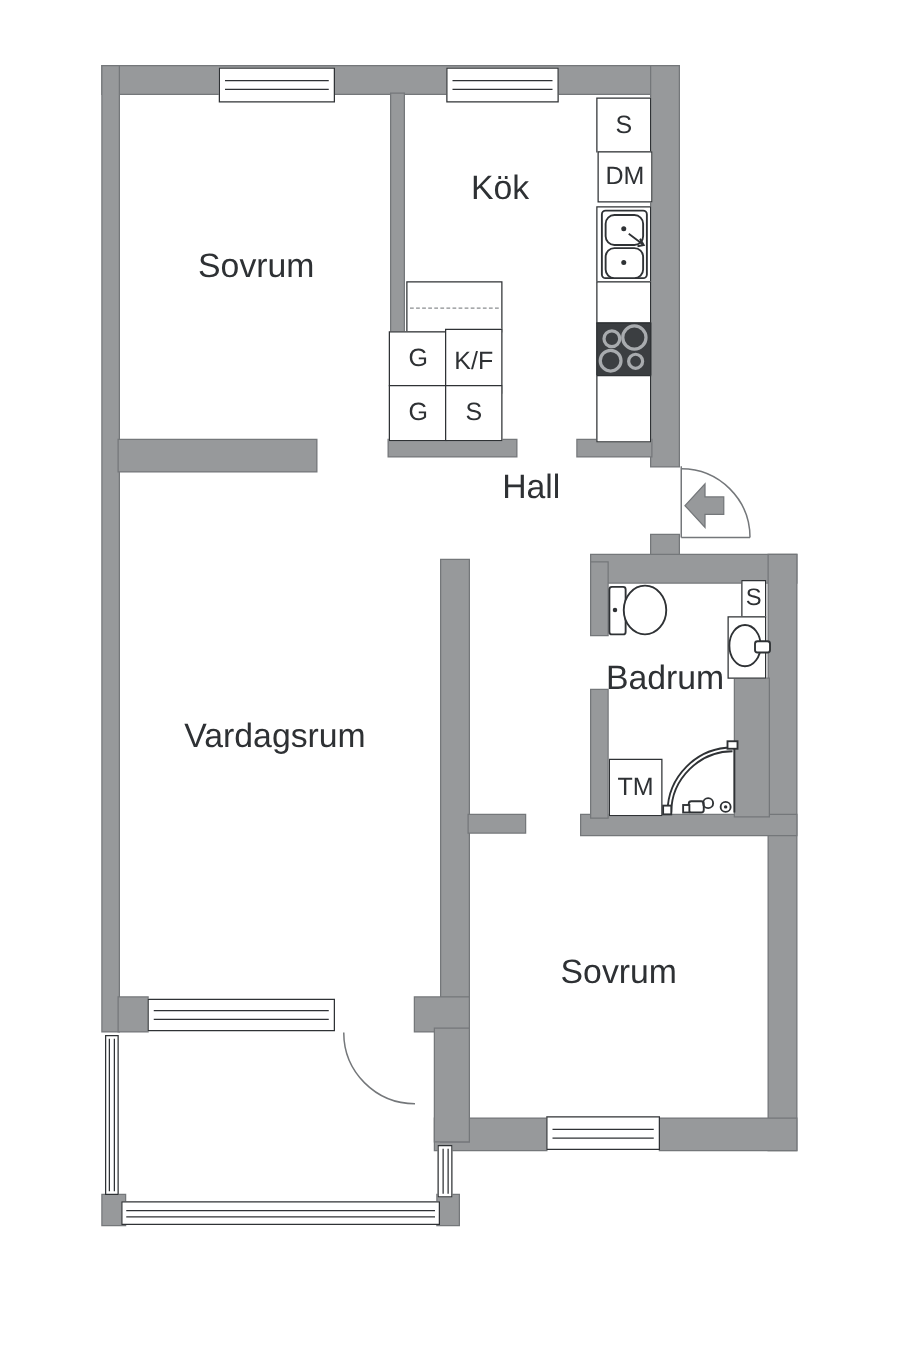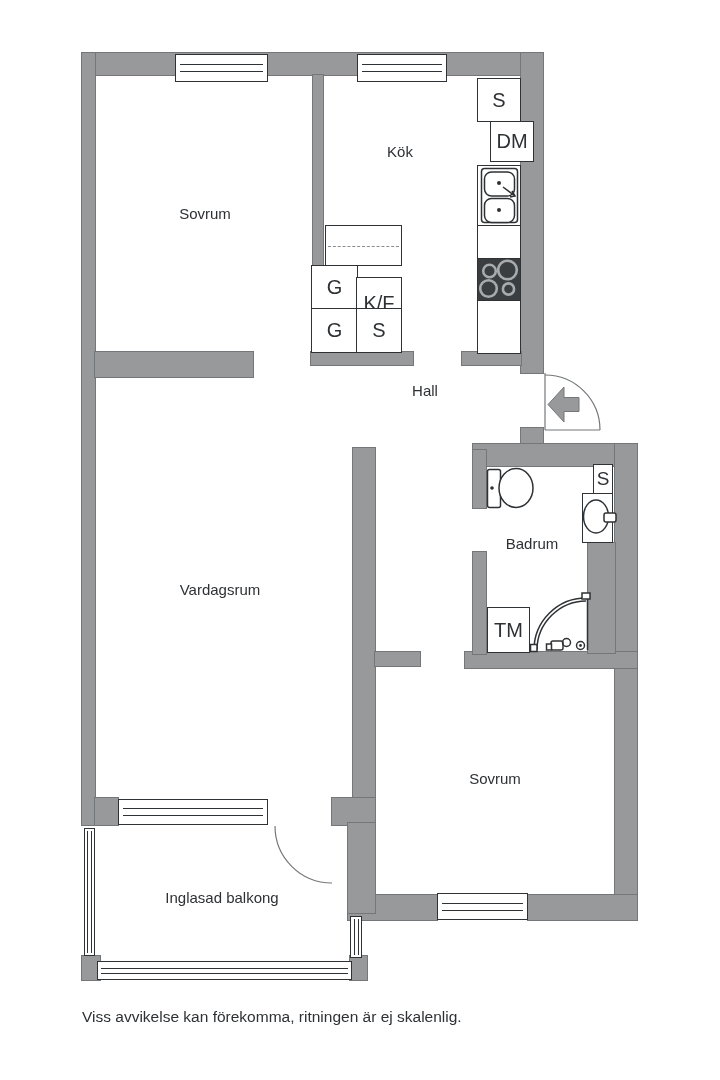--- a/index.html
+++ b/index.html
@@ -16,21 +16,21 @@
   .glaz{position:absolute;background:#fff;border:1.2px solid var(--line);z-index:3;box-sizing:border-box;}
   .glaz .g-v{position:absolute;top:2px;bottom:2px;left:50%;width:5px;margin-left:-2.5px;
      border-left:1.2px solid var(--line);border-right:1.2px solid var(--line);box-sizing:border-box;}
   .glaz .g-h{position:absolute;left:3px;right:3px;top:50%;height:6px;margin-top:-3px;
      border-top:1.2px solid var(--line);border-bottom:1.2px solid var(--line);box-sizing:border-box;}
   .box{position:absolute;background:#fff;border:1.5px solid var(--line);z-index:2;box-sizing:border-box;
      display:flex;align-items:center;justify-content:center;font-size:20px;color:var(--text);}
   .box.dark{background:var(--stove-bg);}
   .dashedbox{position:absolute;background:#fff;border:1.5px solid var(--line);z-index:2;box-sizing:border-box;}
   .dashedbox .dash{position:absolute;left:2px;right:2px;top:50%;border-top:1.6px dashed var(--dashed);}
-  .rlabel{position:absolute;transform:translate(-50%,-50%);font-size:15px;color:var(--text);
+  .rlabel{position:absolute;transform:translate(-50%,-50%);font-size:27px;color:var(--text);
      white-space:nowrap;z-index:5;}
   .smalllabel{font-size:19px;}
   svg.fixtures{position:absolute;left:0;top:0;z-index:4;}
   .ln{fill:none;stroke:var(--line);stroke-width:1.5;}
   .fixfill{fill:#fff;stroke:var(--line);stroke-width:1.5;}
   .thin{fill:none;stroke:var(--wall-edge);stroke-width:1.2;}
   .arrow{fill:var(--wall);stroke:var(--wall-edge);stroke-width:1;}
   .ring{fill:none;stroke:var(--stove-ring);stroke-width:2.6;}
   .disclaimer{position:absolute;left:82px;top:1008px;font-size:15.5px;color:var(--text);z-index:5;}
 </style>
@@ -82,35 +82,35 @@
   <div class="glaz" style="left:97px;top:961px;width:255px;height:19px">
       <div class="g-h"></div>
     </div>
   <div class="glaz" style="left:350px;top:916px;width:12px;height:42px">
       <div class="g-v"></div>
     </div>
 
   <div class="box" style="left:477px;top:78px;width:44px;height:44px">
       <span>S</span>
     </div>
-  <div class="box" style="left:490px;top:121px;width:44px;height:41px">
+  <div class="box" style="left:478px;top:121px;width:44px;height:41px">
       <span>DM</span>
     </div>
   <div class="box" style="left:477px;top:165px;width:44px;height:61px"></div>
   <div class="box" style="left:477px;top:225px;width:44px;height:34px"></div>
   <div class="box dark" style="left:477px;top:258px;width:44px;height:43px"></div>
   <div class="box" style="left:477px;top:300px;width:44px;height:54px"></div>
 
   <div class="dashedbox" style="left:325px;top:225px;width:77px;height:41px">
       <div class="dash"></div>
     </div>
   <div class="box" style="left:311px;top:265px;width:47px;height:44px">
       <span>G</span>
     </div>
-  <div class="box" style="left:356px;top:277px;width:46px;height:52px">
+  <div class="box" style="left:356px;top:263px;width:46px;height:52px">
       <span>K/F</span>
     </div>
   <div class="box" style="left:311px;top:308px;width:47px;height:45px">
       <span>G</span>
     </div>
   <div class="box" style="left:356px;top:308px;width:46px;height:45px">
       <span>S</span>
     </div>
 
   <div class="box smalllabel" style="left:593px;top:464px;width:20px;height:30px">
@@ -160,16 +160,14 @@
     <circle class="ln" cx="566.5" cy="642.5" r="4" stroke-width="1.2"></circle>
     <rect class="fixfill" x="546.5" y="644" width="5" height="6"></rect>
   </svg>
 
   <span class="rlabel" style="left:205px;top:213px">Sovrum</span>
   <span class="rlabel" style="left:400px;top:151px">Kök</span>
   <span class="rlabel" style="left:425px;top:390px">Hall</span>
   <span class="rlabel" style="left:220px;top:589px">Vardagsrum</span>
   <span class="rlabel" style="left:532px;top:543px">Badrum</span>
   <span class="rlabel" style="left:495px;top:778px">Sovrum</span>
-  <span class="rlabel" style="left:222px;top:897px">Inglasad balkong</span>
 
-  <div class="disclaimer">Viss avvikelse kan förekomma, ritningen är ej skalenlig.</div>
 </div>
 
 </body></html>

